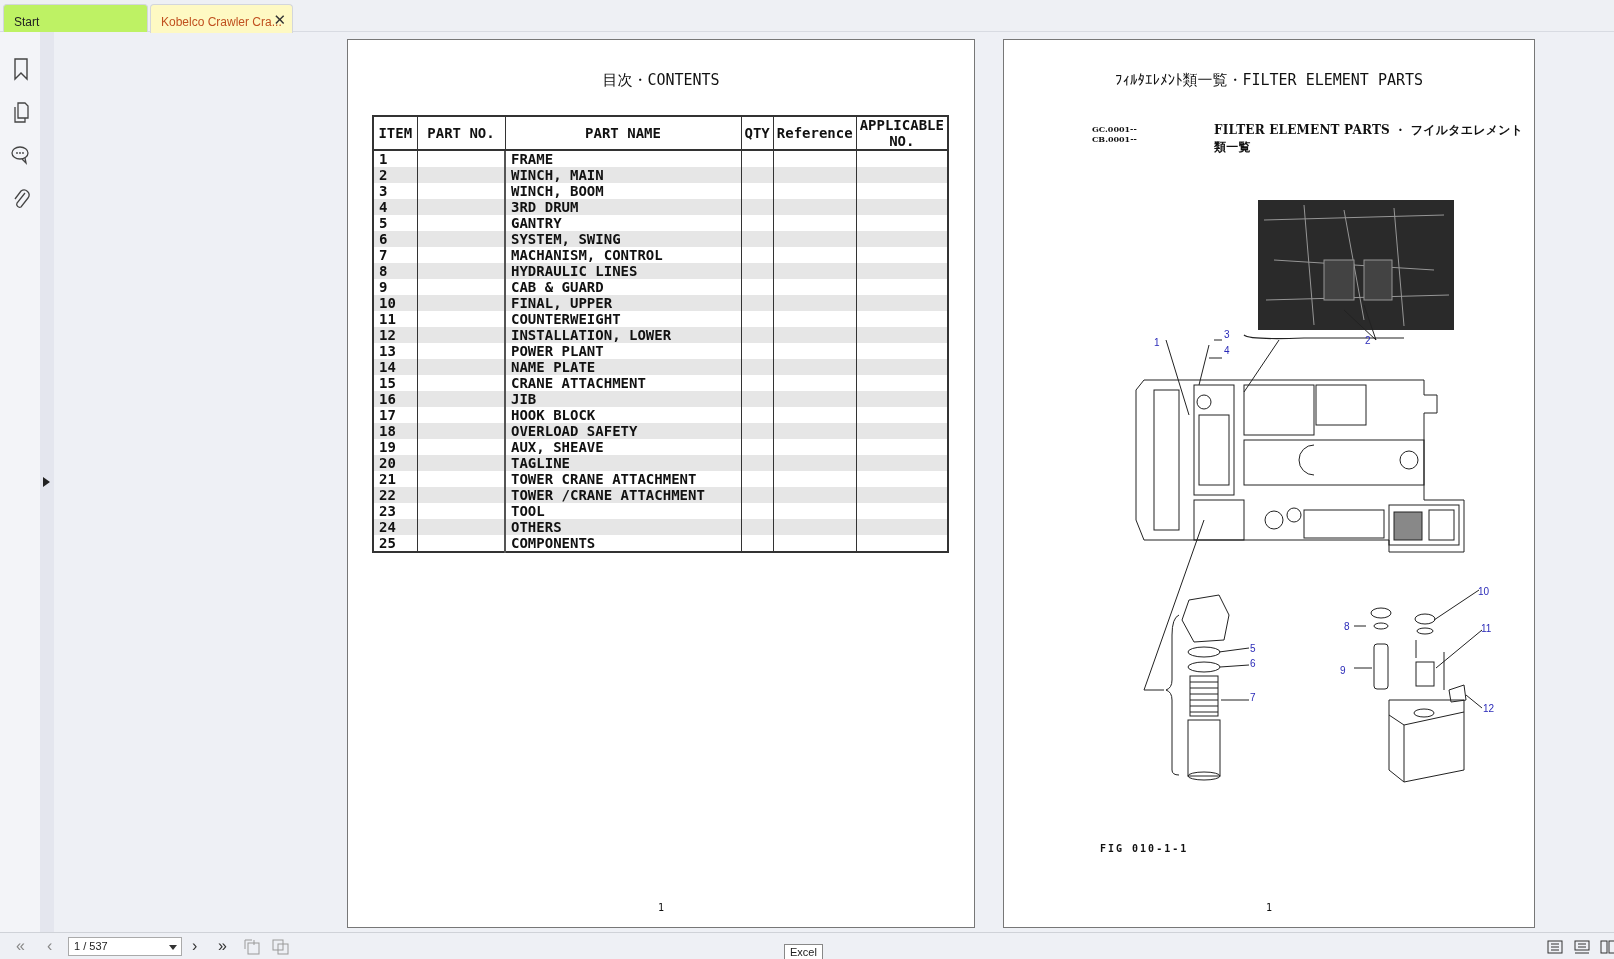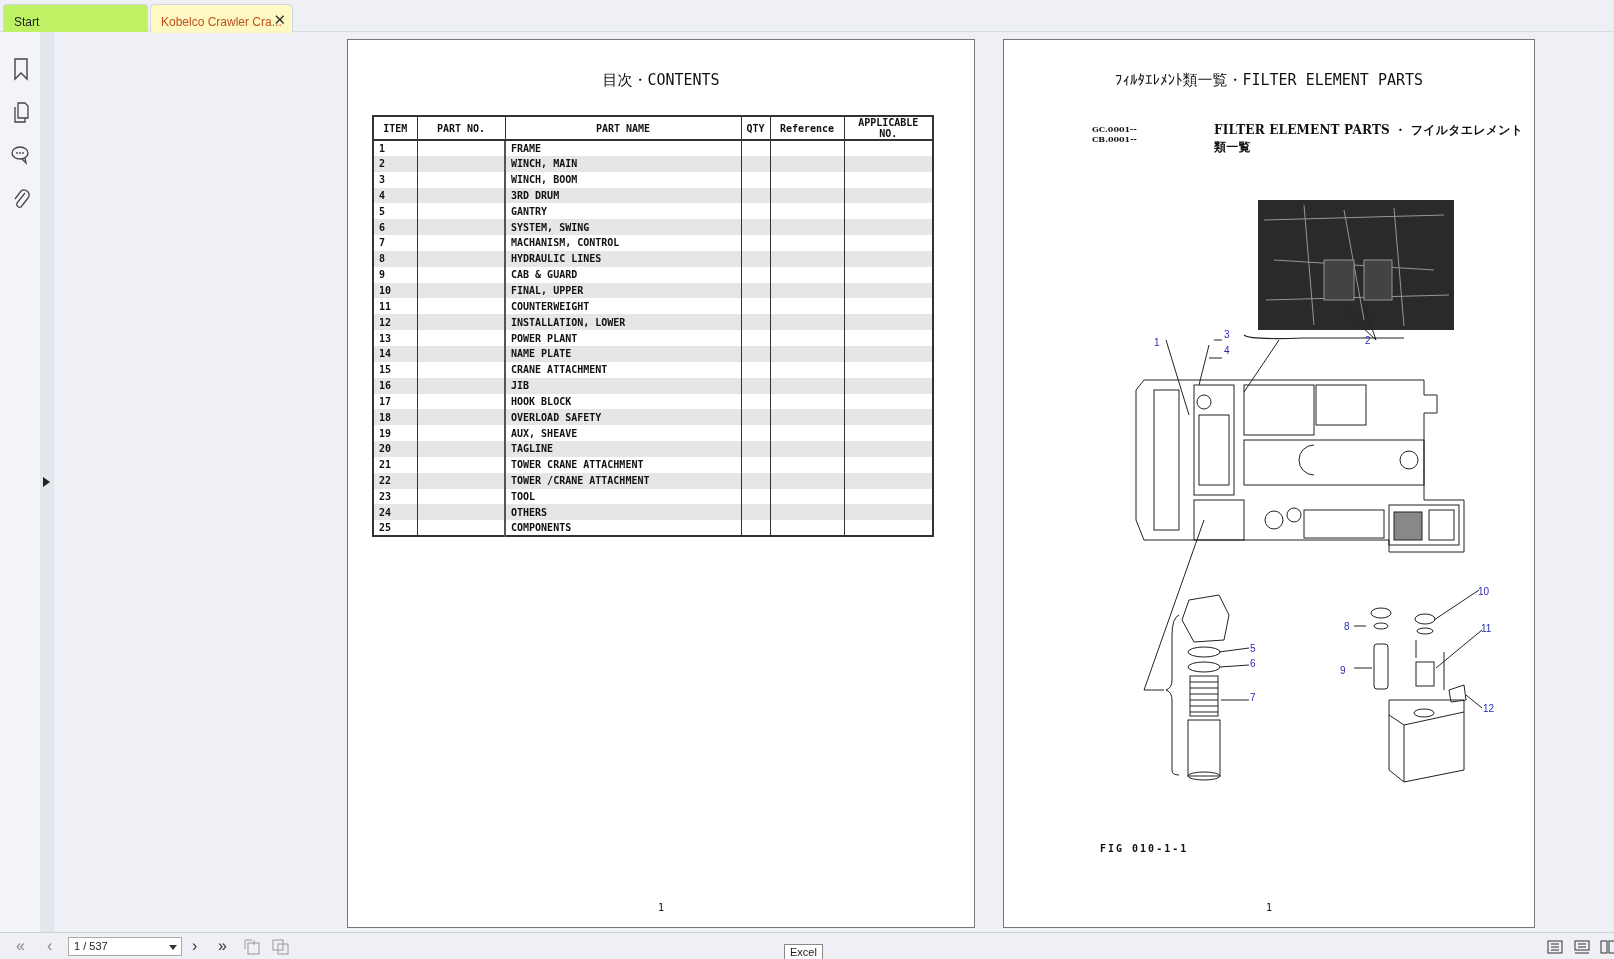--- a/index.html
+++ b/index.html
@@ -10,21 +10,21 @@
     .tab.active { left: 150px; width: 143px; background: #fef9c3; color: #c0501f; height: 29px; }
     .tab .close { position: absolute; right: 6px; top: 7px; font-size: 15px; color: #333; line-height: 1; }
     .leftbar { position: absolute; left: 0; top: 32px; width: 40px; height: 900px; background: #f3f4f8; }
     .leftbar .ico { position: absolute; left: 10px; width: 22px; height: 26px; }
     .panel-strip { position: absolute; left: 40px; top: 32px; width: 14px; height: 900px; background: #e4e6ee; }
     .expand { position: absolute; left: 43px; top: 477px; width: 0; height: 0; border-top: 5px solid transparent; border-bottom: 5px solid transparent; border-left: 7px solid #222; }
     .page { position: absolute; top: 39px; height: 889px; background: #fff; border: 1px solid #777; }
     .page.p1 { left: 347px; width: 628px; }
     .page.p2 { left: 981px; width: 532px; margin-left: 22px; }
     .page-title { position: absolute; width: 100%; text-align: center; top: 31px; font-family: "DejaVu Sans Mono", monospace; font-size: 15px; color: #111; }
-    .ptable { position: absolute; left: 24px; top: 75px; border-collapse: collapse; font-family: "DejaVu Sans Mono", monospace; font-size: 10px; font-weight: bold; color: #111; border: 2px solid #333; }
+    .ptable { position: absolute; left: 24px; top: 75px; border-collapse: collapse; font-family: "DejaVu Sans Mono", monospace; font-size: 14px; font-weight: bold; color: #111; border: 2px solid #333; }
     .ptable th { border: 1px solid #333; border-bottom: 2px solid #333; height: 16px; font-weight: bold; text-align: center; padding: 0 3px; }
     .ptable td { border-left: 1px solid #333; border-right: 1px solid #333; height: 15.85px; padding: 0 5px; white-space: nowrap; }
     .ptable tr:nth-child(even) td { background: #e6e6e6; }
     .ptable td.sep { border-right: 2px solid #555; }
     .page-num { position: absolute; bottom: 14px; width: 100%; text-align: center; font-family: "DejaVu Sans Mono", monospace; font-size: 10px; color: #111; }
     .p2 .codes { position: absolute; left: 88px; top: 84px; font-family: "DejaVu Serif", serif; font-weight: bold; font-size: 8px; line-height: 10px; color: #111; }
     .p2 .subhead { position: absolute; left: 210px; top: 82px; font-family: "DejaVu Serif", serif; font-weight: bold; font-size: 12px; color: #111; letter-spacing: 0.2px; }
     .p2 .fig { position: absolute; left: 96px; top: 803px; font-family: "DejaVu Sans Mono", monospace; font-weight: bold; font-size: 10px; letter-spacing: 2px; color: #111; }
     .drawing { position: absolute; left: 0; top: 0; }
     .callout { font-family: "Liberation Sans", sans-serif; font-size: 10px; fill: #2a2ab8; }

